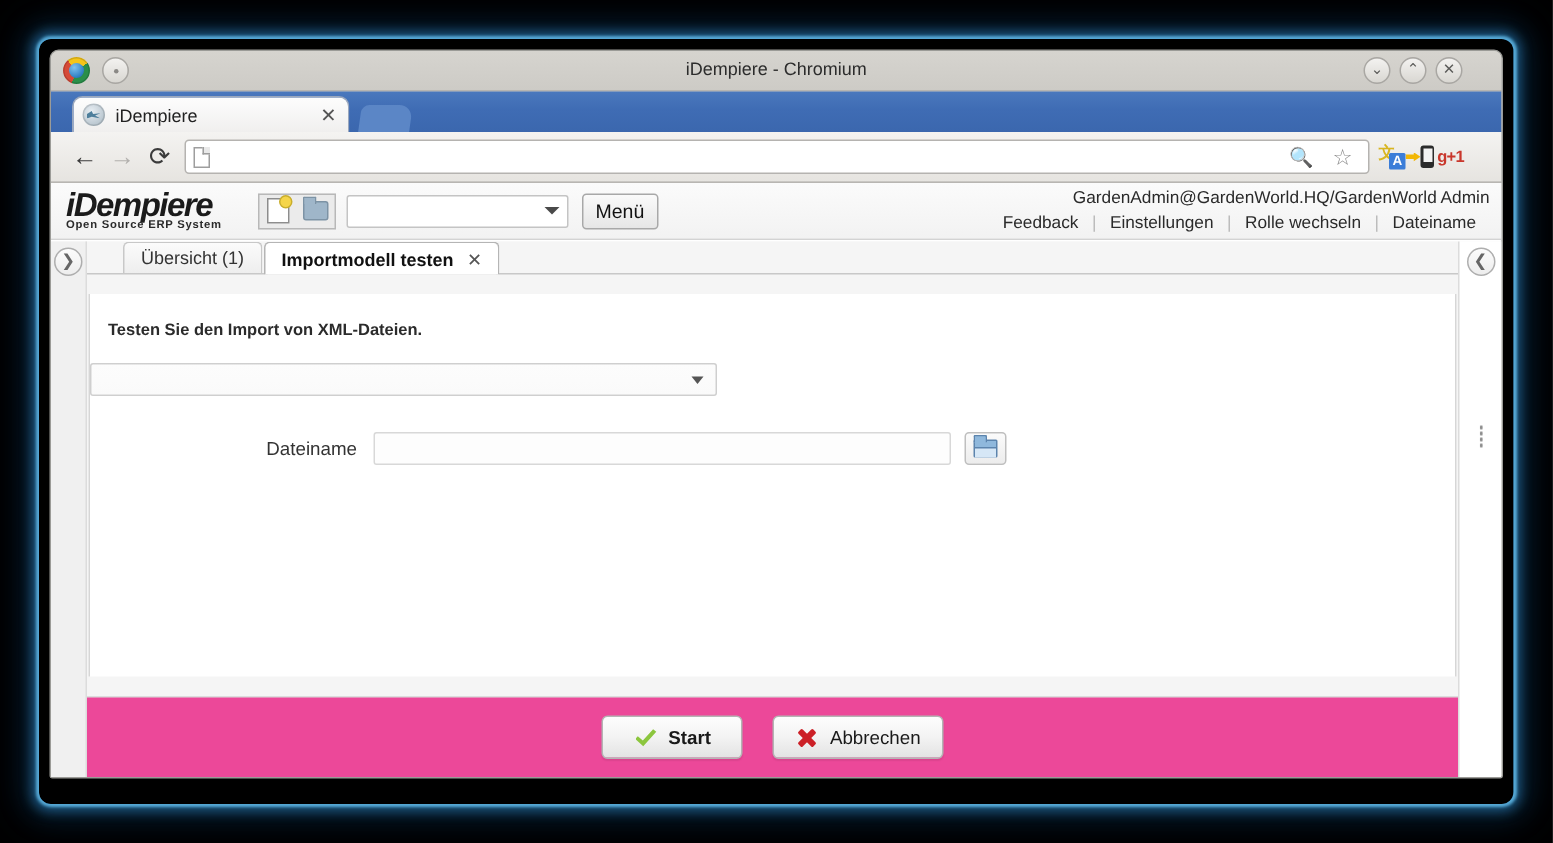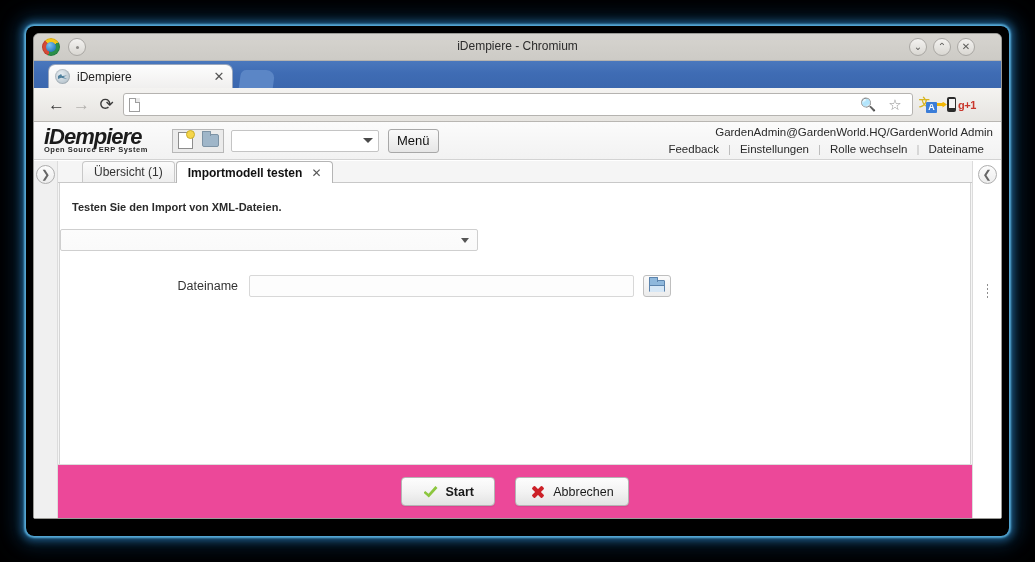--- a/index.html
+++ b/index.html
@@ -297,20 +297,21 @@
   }
   .splitter-grip {
     position:absolute; left:13px; top:122px;
     width:3px; height:16px;
     background-image: radial-gradient(#8e8e8e 45%, transparent 46%);
     background-size: 3px 4px;
   }
   .center {
     flex: 1 1 auto; display: flex; flex-direction: column;
     min-width: 0;
+    gap: 13px;
   }
 
   
   .tabrow {
     height: 22px; position: relative;
     background: #f5f5f5;
     border-bottom: 1px solid #c8c8c8;
     padding-left: 24px;
     display: flex; align-items: flex-end;
   }

